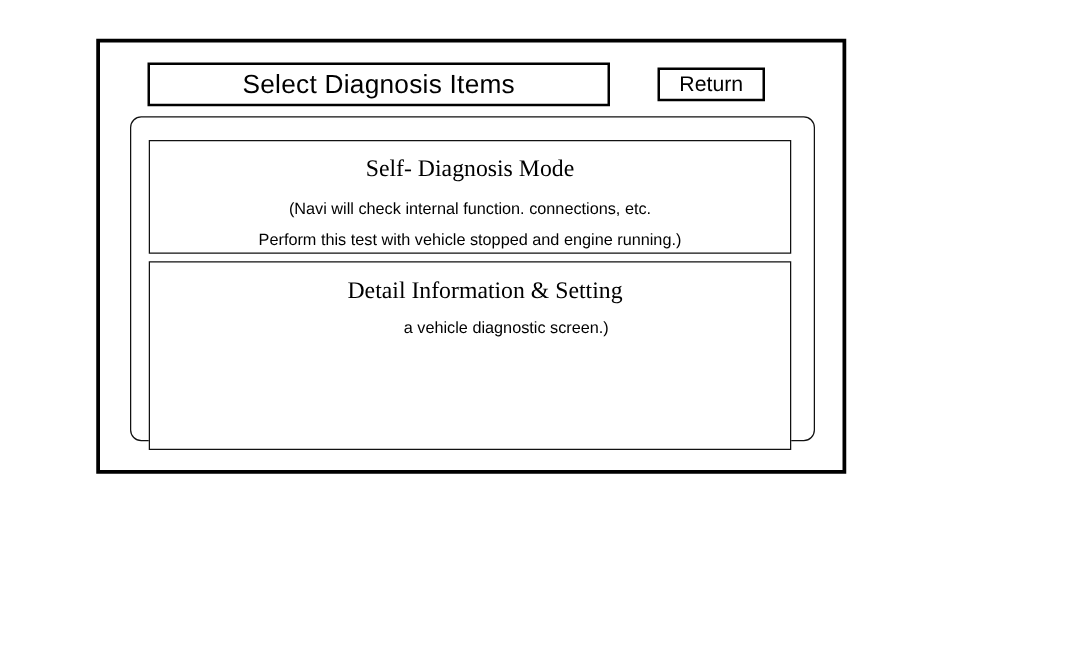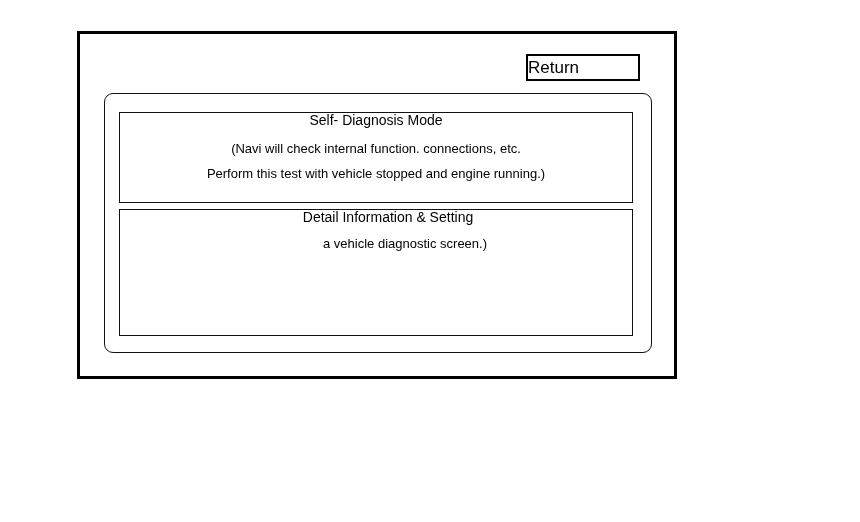--- a/index.html
+++ b/index.html
@@ -54,27 +54,28 @@
     font-size: 21px;
     line-height: 1;
     letter-spacing: 0.2px;
     white-space: nowrap;
   }
 
   #return-button {
     position: absolute;
     left: 408px;
     top: 4px;
-    width: 114px;
+    width: 86px;
     height: 27px;
     border: 2px solid #000000;
     box-sizing: border-box;
     background: #ffffff;
     display: flex;
     align-items: center;
+    justify-content: center;
     cursor: pointer;
   }
   #return-button .btn-text {
     font-size: 17px;
     line-height: 1;
     white-space: nowrap;
   }
 
   
   #menu-container {
@@ -99,48 +100,52 @@
     background: #ffffff;
     cursor: pointer;
     text-align: center;
   }
   #panel-self-diagnosis {
     top: 18px;
     height: 91px;
   }
   #panel-detail-info {
     top: 115px;
-    height: 127px;
+    height: 151px;
     padding-left: 24px;
   }
 
   .panel-heading {
-    font-size: 14px;
+    font-size: 19px;
     line-height: 1;
-    margin-top: 0;
+    margin-top: 13px;
     white-space: nowrap;
+    font-family: Liberation Serif, serif;
   }
   .panel-desc {
     font-size: 13px;
     line-height: 1;
     white-space: nowrap;
   }
   #panel-self-diagnosis .desc-1 { margin-top: 15px; }
   #panel-self-diagnosis .desc-2 { margin-top: 12px; }
 
   #panel-detail-info .desc-1 { margin-top: 16px; }
   #panel-detail-info .desc-2 { margin-top: 13px; padding-left: 34px; }
 </style>
 </head>
 <body>
 
 <div id="device-frame">
 
   <div id="header-row">
 
+    <div id="title-box">
+      <span class="title-text">Select Diagnosis Items</span>
+    </div>
 
     <div id="return-button">
       <span class="btn-text">Return</span>
     </div>
 
   </div>
 
   <div id="menu-container">
 
     <div class="menu-panel" id="panel-self-diagnosis">

